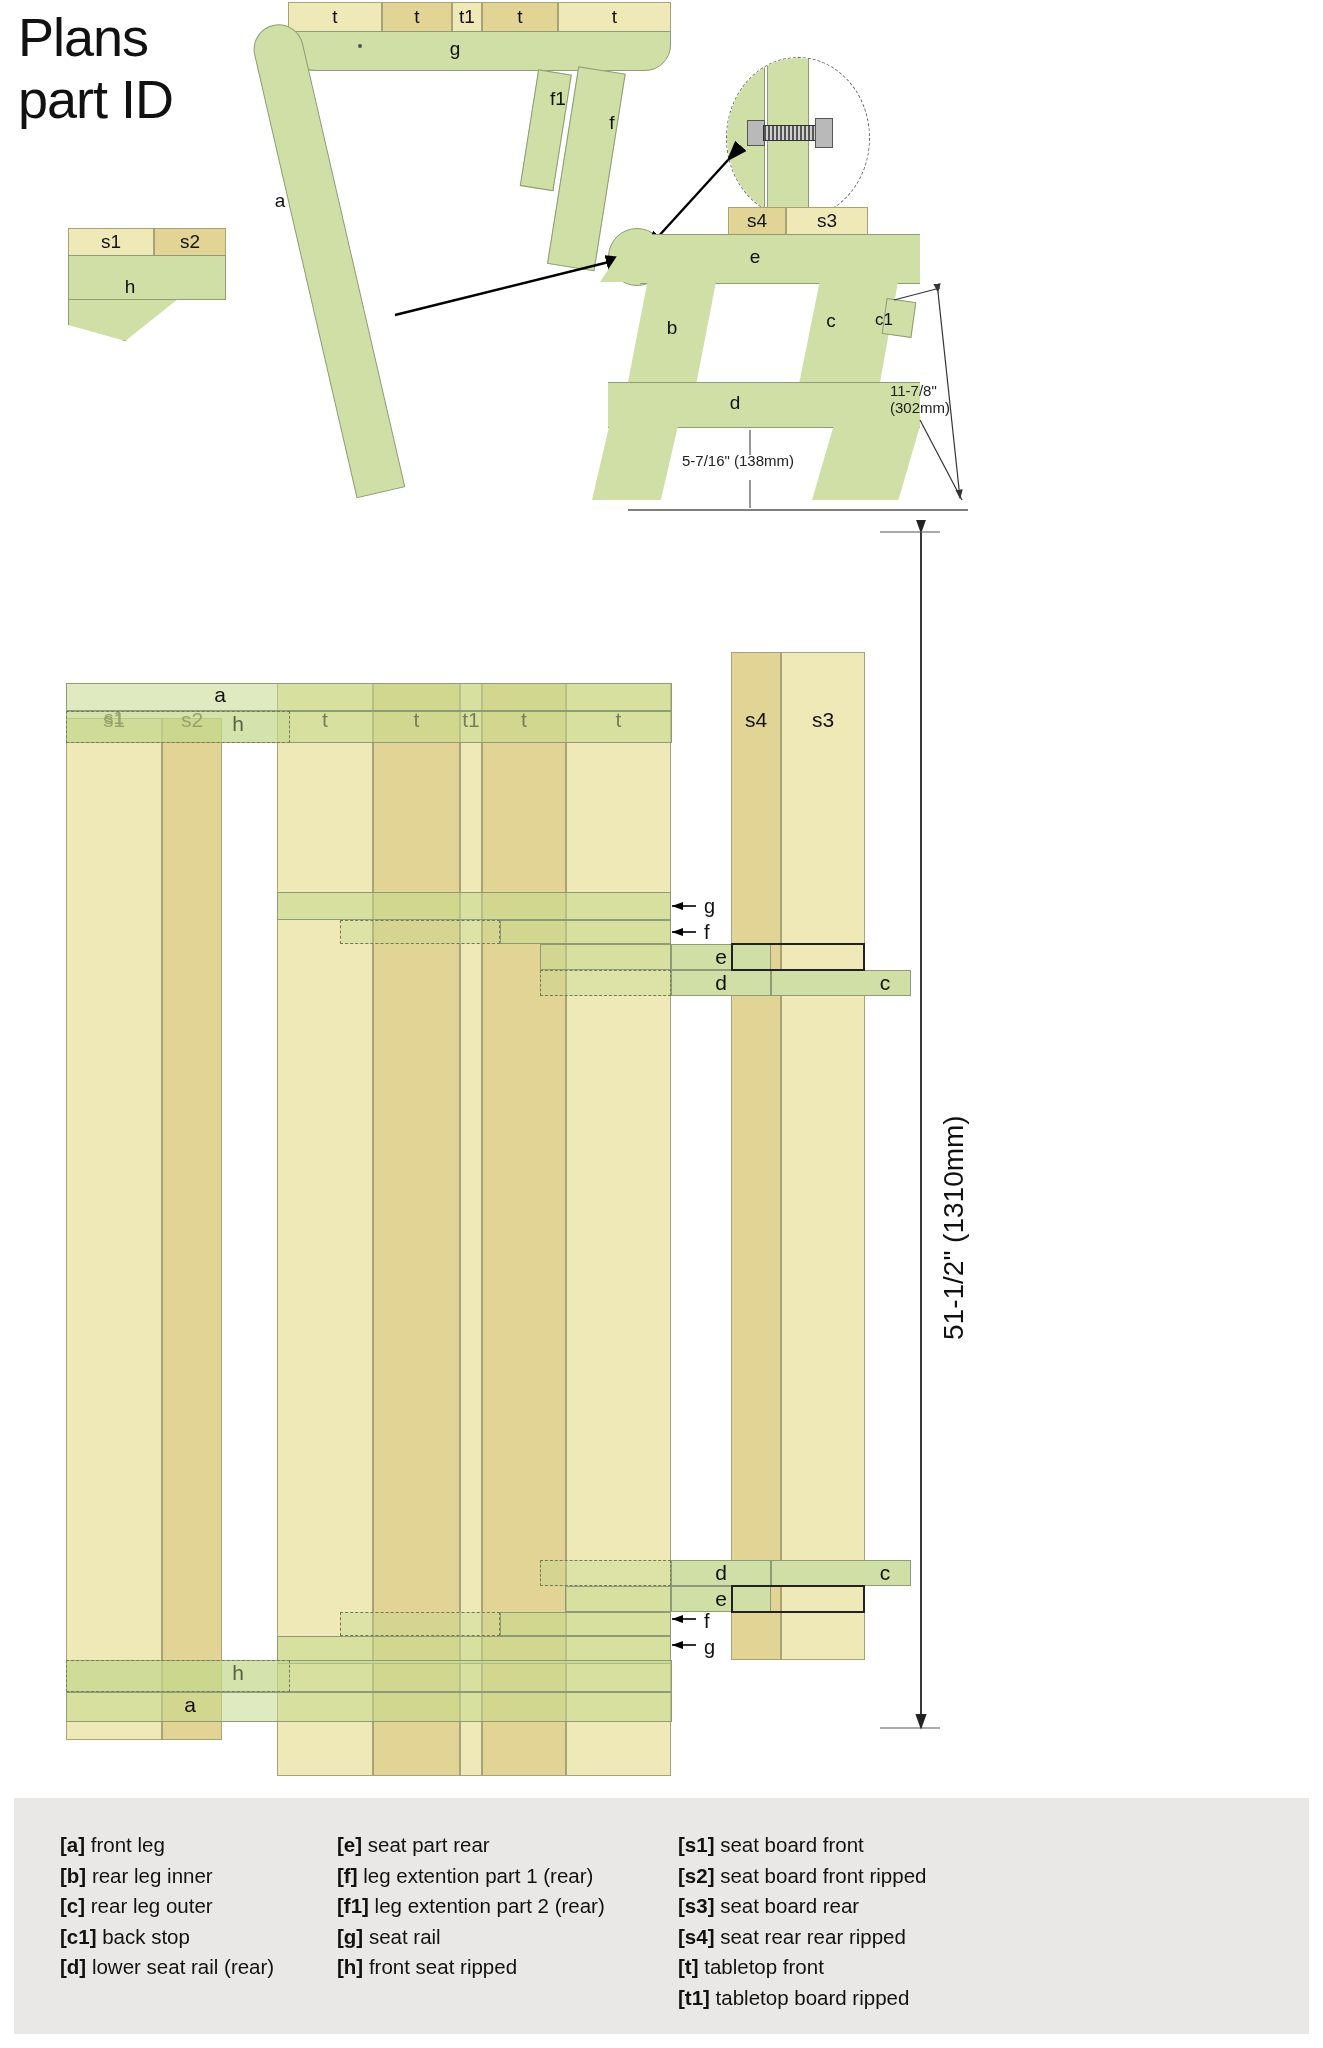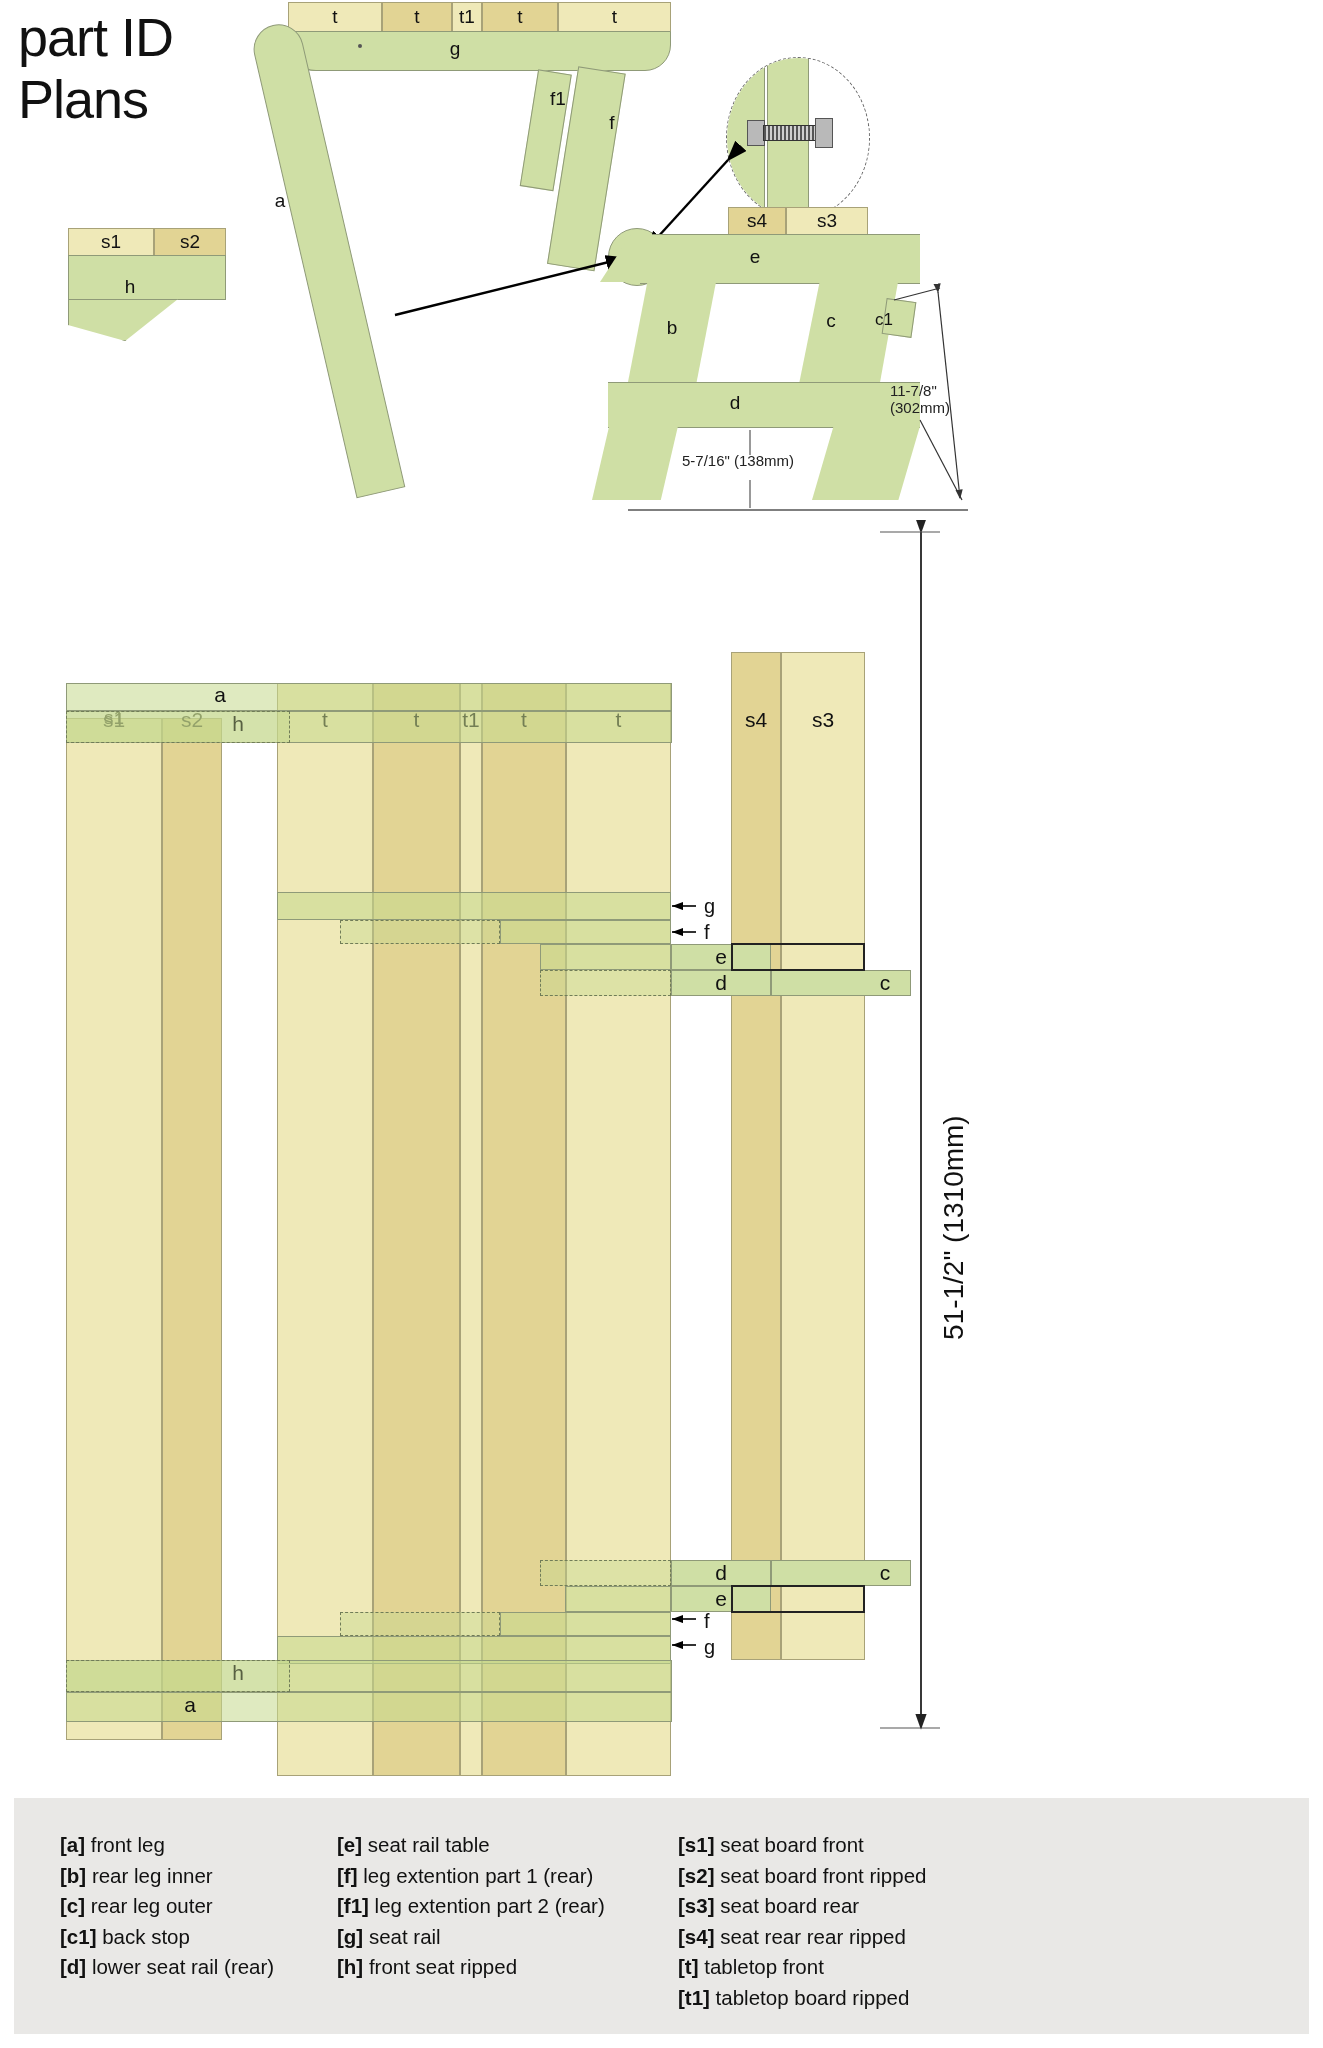--- a/index.html
+++ b/index.html
@@ -72,22 +72,22 @@
     box-sizing:border-box;
   }
   .arrowtxt{position:absolute;font-size:20px;color:#111;}
 </style>
 </head>
 <body>
 
 <div class="stage">
 
   <div class="abs" id="title">
+    <div>Plans</div>
     <div>part ID</div>
-    <div>Plans</div>
   </div>
 
   <div class="abs" style="left:0;top:0;width:1323px;height:660px;">
 
     <div class="abs" style="left:288px;top:2px;width:383px;height:30px;">
       <div class="abs tan-lt" style="left:0;top:0;width:94px;height:30px;"></div>
       <div class="lbl" style="left:0;top:4px;width:94px;">t</div>
 
       <div class="abs tan-dk" style="left:94px;top:0;width:70px;height:30px;"></div>
       <div class="lbl" style="left:94px;top:4px;width:70px;">t</div>
@@ -339,21 +339,21 @@
         </div>
         <div class="row">
           <b>[d]</b>
           <span>lower seat rail (rear)</span>
         </div>
       </div>
 
       <div class="legend-col" id="legend-col-2">
         <div class="row">
           <b>[e]</b>
-          <span>seat rail table</span>
+          <span>seat part rear</span>
         </div>
         <div class="row">
           <b>[f]</b>
           <span>leg extention part 1 (rear)</span>
         </div>
         <div class="row">
           <b>[f1]</b>
           <span>leg extention part 2 (rear)</span>
         </div>
         <div class="row">

